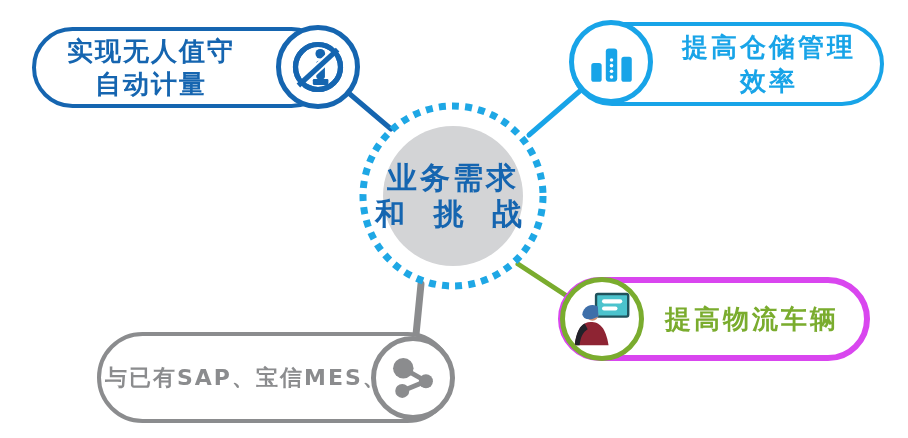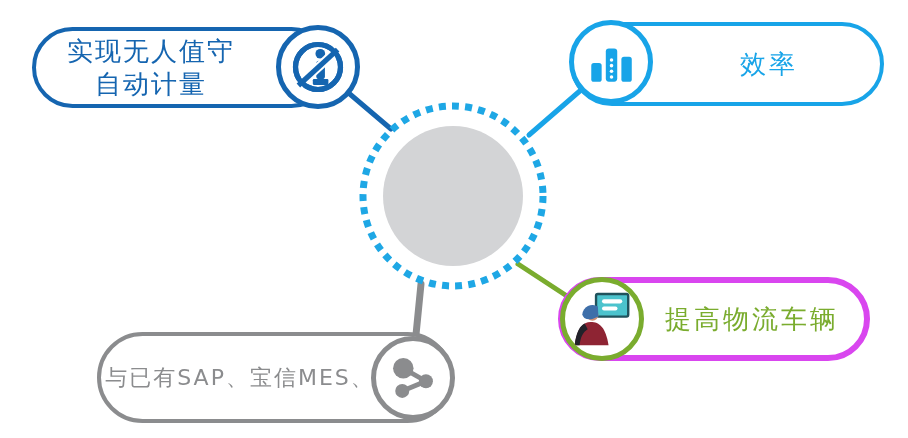--- a/index.html
+++ b/index.html
@@ -11,21 +11,21 @@
     font-family:"DejaVu Sans","Liberation Sans",sans-serif;
   }
   .bg-layer{position:absolute;left:0;top:0;z-index:1;}
   
   .pill{
     position:absolute;z-index:2;
     background:#fff;
     border-radius:60px;
     box-sizing:border-box;
     display:flex;flex-direction:column;justify-content:center;
-    text-align:center;font-weight:normal;
+    text-align:center;font-weight:bold;
   }
   .pill .ln{white-space:nowrap;}
   .pill-tl{
     left:32px;top:27px;width:300px;height:81px;
     border:4px solid #1565b0;color:#1565b0;
     padding-right:62px;font-size:26px;line-height:33px;letter-spacing:2px;
   }
   .pill-tr{
     left:570px;top:22px;width:314px;height:84px;
     border:4px solid #18a4e8;color:#18a4e8;
@@ -73,38 +73,43 @@
     <line x1="318" y1="67" x2="391" y2="129" stroke="#1565b0" stroke-width="5" stroke-linecap="round"></line>
     <line x1="611" y1="64" x2="529" y2="135" stroke="#18a4e8" stroke-width="5" stroke-linecap="round"></line>
     <line x1="602" y1="319" x2="518" y2="264" stroke="#7aac2e" stroke-width="5" stroke-linecap="round"></line>
     <line x1="412" y1="375" x2="421" y2="284" stroke="#8b8c8e" stroke-width="7" stroke-linecap="round"></line>
 
     <circle cx="453" cy="196" r="90" fill="none" stroke="#1ea7e5" stroke-width="7" stroke-dasharray="7 6.2"></circle>
 
     <circle cx="453" cy="196" r="70" fill="#d3d4d6"></circle>
   </svg>
 
+  <div class="center-label">
+    <div class="l1">业务需求</div>
+    <div class="l2">和 挑 战</div>
+  </div>
 
   <div class="pill pill-tl">
     <div class="ln">实现无人值守</div>
     <div class="ln">自动计量</div>
   </div>
   <div class="icon-circle ic-tl">
     <svg width="60" height="60" viewBox="0 0 52 52">
       <circle cx="26" cy="26" r="19.5" fill="none" stroke="#1565b0" stroke-width="4.5"></circle>
       <circle cx="28" cy="14.5" r="4.2" fill="#1565b0"></circle>
       <rect x="24.5" y="20.5" width="7.5" height="16" rx="2.5" fill="#1565b0"></rect>
       <rect x="21.5" y="36.5" width="13.5" height="5" rx="1" fill="#1565b0"></rect>
       <line x1="9" y1="42" x2="43" y2="11" stroke="#ffffff" stroke-width="8"></line>
       <line x1="9" y1="42" x2="43" y2="11" stroke="#1565b0" stroke-width="4.5"></line>
       <circle cx="26" cy="26" r="19.5" fill="none" stroke="#1565b0" stroke-width="4.5"></circle>
     </svg>
   </div>
 
   <div class="pill pill-tr">
+    <div class="ln">提高仓储管理</div>
     <div class="ln">效率</div>
   </div>
   <div class="icon-circle ic-tr">
     <svg width="54" height="54" viewBox="0 0 52 52">
       <rect x="7" y="27" width="10" height="18" rx="2.5" fill="#18a4e8"></rect>
       <rect x="21" y="13" width="11" height="32" rx="3" fill="#18a4e8"></rect>
       <rect x="36" y="21" width="10" height="24" rx="2.5" fill="#18a4e8"></rect>
       <circle cx="26.5" cy="24" r="1.7" fill="#ffffff"></circle>
       <circle cx="26.5" cy="29.5" r="1.7" fill="#ffffff"></circle>
       <circle cx="26.5" cy="35" r="1.7" fill="#ffffff"></circle>

